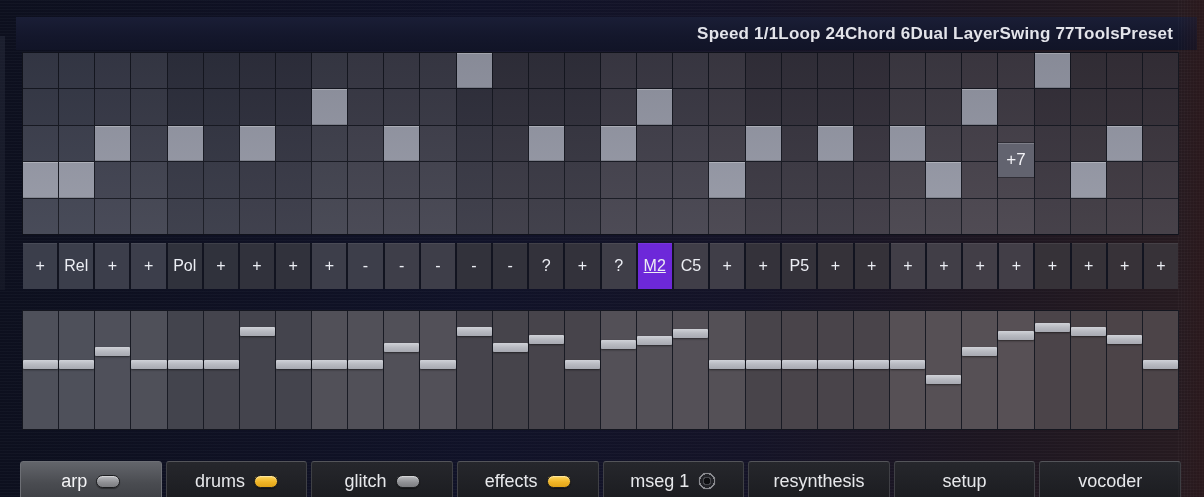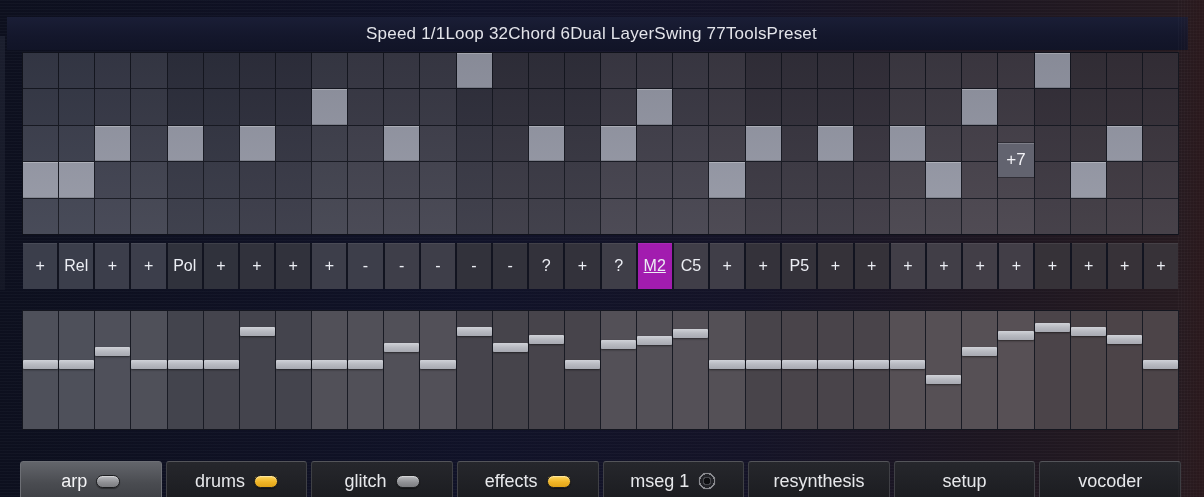--- a/index.html
+++ b/index.html
@@ -12,24 +12,25 @@
     content:"";position:absolute;inset:0;pointer-events:none;
     background:repeating-linear-gradient(180deg,rgba(255,255,255,0.022) 0 1px,rgba(0,0,0,0.03) 1px 3px);
   }
   .right-shade{position:absolute;top:0;bottom:0;right:0;width:26px;pointer-events:none;
     background:linear-gradient(90deg,transparent,rgba(46,22,24,0.45)),
       repeating-linear-gradient(90deg,rgba(255,255,255,0.025) 0 1px,transparent 1px 3px);}
   .left-strip{position:absolute;left:0;top:36px;width:5px;height:254px;
     background:linear-gradient(180deg,#272b3b,#1a1d2b);opacity:.55;}
   
   .topbar{
-    position:absolute;left:7px;top:17px;width:1181px;height:33px;
+    position:absolute;left:16px;top:17px;width:1181px;height:33px;
     background:linear-gradient(180deg,#1a1e36 0%,#14172c 55%,#111427 100%);
-    display:flex;align-items:center;justify-content:center;
+    display:flex;align-items:center;justify-content:flex-end;
     padding:0 24px 0 12px;
+    font-weight:bold;
   }
   .menu-item{color:#e3e4ea;font-size:17px;letter-spacing:.2px;cursor:default;white-space:nowrap;}
   
   .note-grid{
     position:absolute;left:23px;top:53px;width:1155px;height:181px;
     display:grid;grid-template-columns:repeat(32,1fr);grid-template-rows:repeat(5,1fr);
     gap:1px;background:#14161f;outline:1px solid #10121b;
   }
   .cell{position:relative;}
   .cell.active{background:#9699a6 !important;box-shadow:inset 0 1px 0 rgba(255,255,255,.28), inset 0 -1px 0 rgba(0,0,0,.15);}
@@ -88,21 +89,21 @@
     width:18px;height:18px;border-radius:50%;
     background:radial-gradient(circle at 50% 50%, #0e0f12 0 3px, #46474c 3px 4.5px, #222328 4.5px 6.8px, #8a8b90 6.8px 8.4px, #2a2b30 8.4px);
   }
 </style>
 </head>
 <body>
 
 <div class="stage">
   <div class="topbar" id="topbar">
       <div class="menu-item">Speed 1/1</div>
-      <div class="menu-item">Loop 32</div>
+      <div class="menu-item">Loop 24</div>
       <div class="menu-item">Chord 6</div>
       <div class="menu-item">Dual Layer</div>
       <div class="menu-item">Swing 77</div>
       <div class="menu-item">Tools</div>
       <div class="menu-item">Preset</div>
     </div>
   <div class="note-grid" id="notegrid">
       <div class="cell" style="background: rgb(55, 58, 72);"></div>
       <div class="cell" style="background: rgb(55, 58, 72);"></div>
       <div class="cell" style="background: rgb(56, 58, 72);"></div>
@@ -277,21 +278,21 @@
       <div class="mod-btn" style="background: rgb(49, 50, 60);">+</div>
       <div class="mod-btn" style="background: rgb(61, 62, 74);">+</div>
       <div class="mod-btn" style="background: rgb(61, 62, 74);">-</div>
       <div class="mod-btn" style="background: rgb(62, 62, 73);">-</div>
       <div class="mod-btn" style="background: rgb(62, 62, 73);">-</div>
       <div class="mod-btn" style="background: rgb(50, 50, 59);">-</div>
       <div class="mod-btn" style="background: rgb(50, 50, 59);">-</div>
       <div class="mod-btn" style="background: rgb(51, 50, 59);">?</div>
       <div class="mod-btn" style="background: rgb(51, 50, 59);">+</div>
       <div class="mod-btn" style="background: rgb(63, 62, 72);">?</div>
-      <div class="mod-btn" style="background: #a21caf; text-decoration: underline;">M2</div>
+      <div class="mod-btn" style="background: #6d28d9; text-decoration: underline;">M2</div>
       <div class="mod-btn" style="background: rgb(64, 62, 72);">C5</div>
       <div class="mod-btn" style="background: rgb(64, 62, 72);">+</div>
       <div class="mod-btn" style="background: rgb(52, 50, 58);">+</div>
       <div class="mod-btn" style="background: rgb(52, 50, 58);">P5</div>
       <div class="mod-btn" style="background: rgb(53, 50, 57);">+</div>
       <div class="mod-btn" style="background: rgb(53, 50, 57);">+</div>
       <div class="mod-btn" style="background: rgb(65, 62, 71);">+</div>
       <div class="mod-btn" style="background: rgb(65, 62, 71);">+</div>
       <div class="mod-btn" style="background: rgb(66, 62, 71);">+</div>
       <div class="mod-btn" style="background: rgb(66, 62, 71);">+</div>

